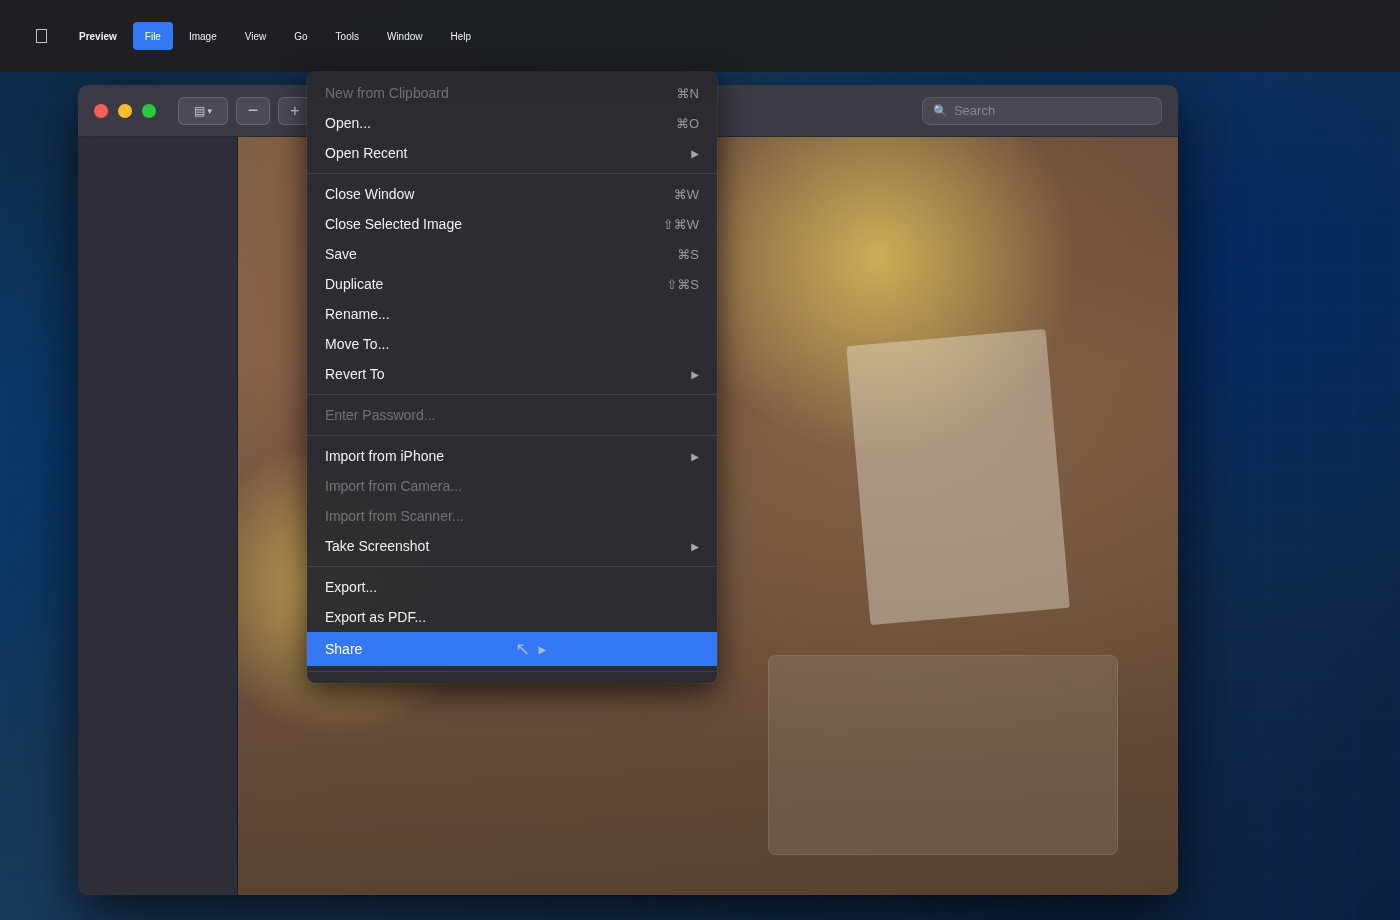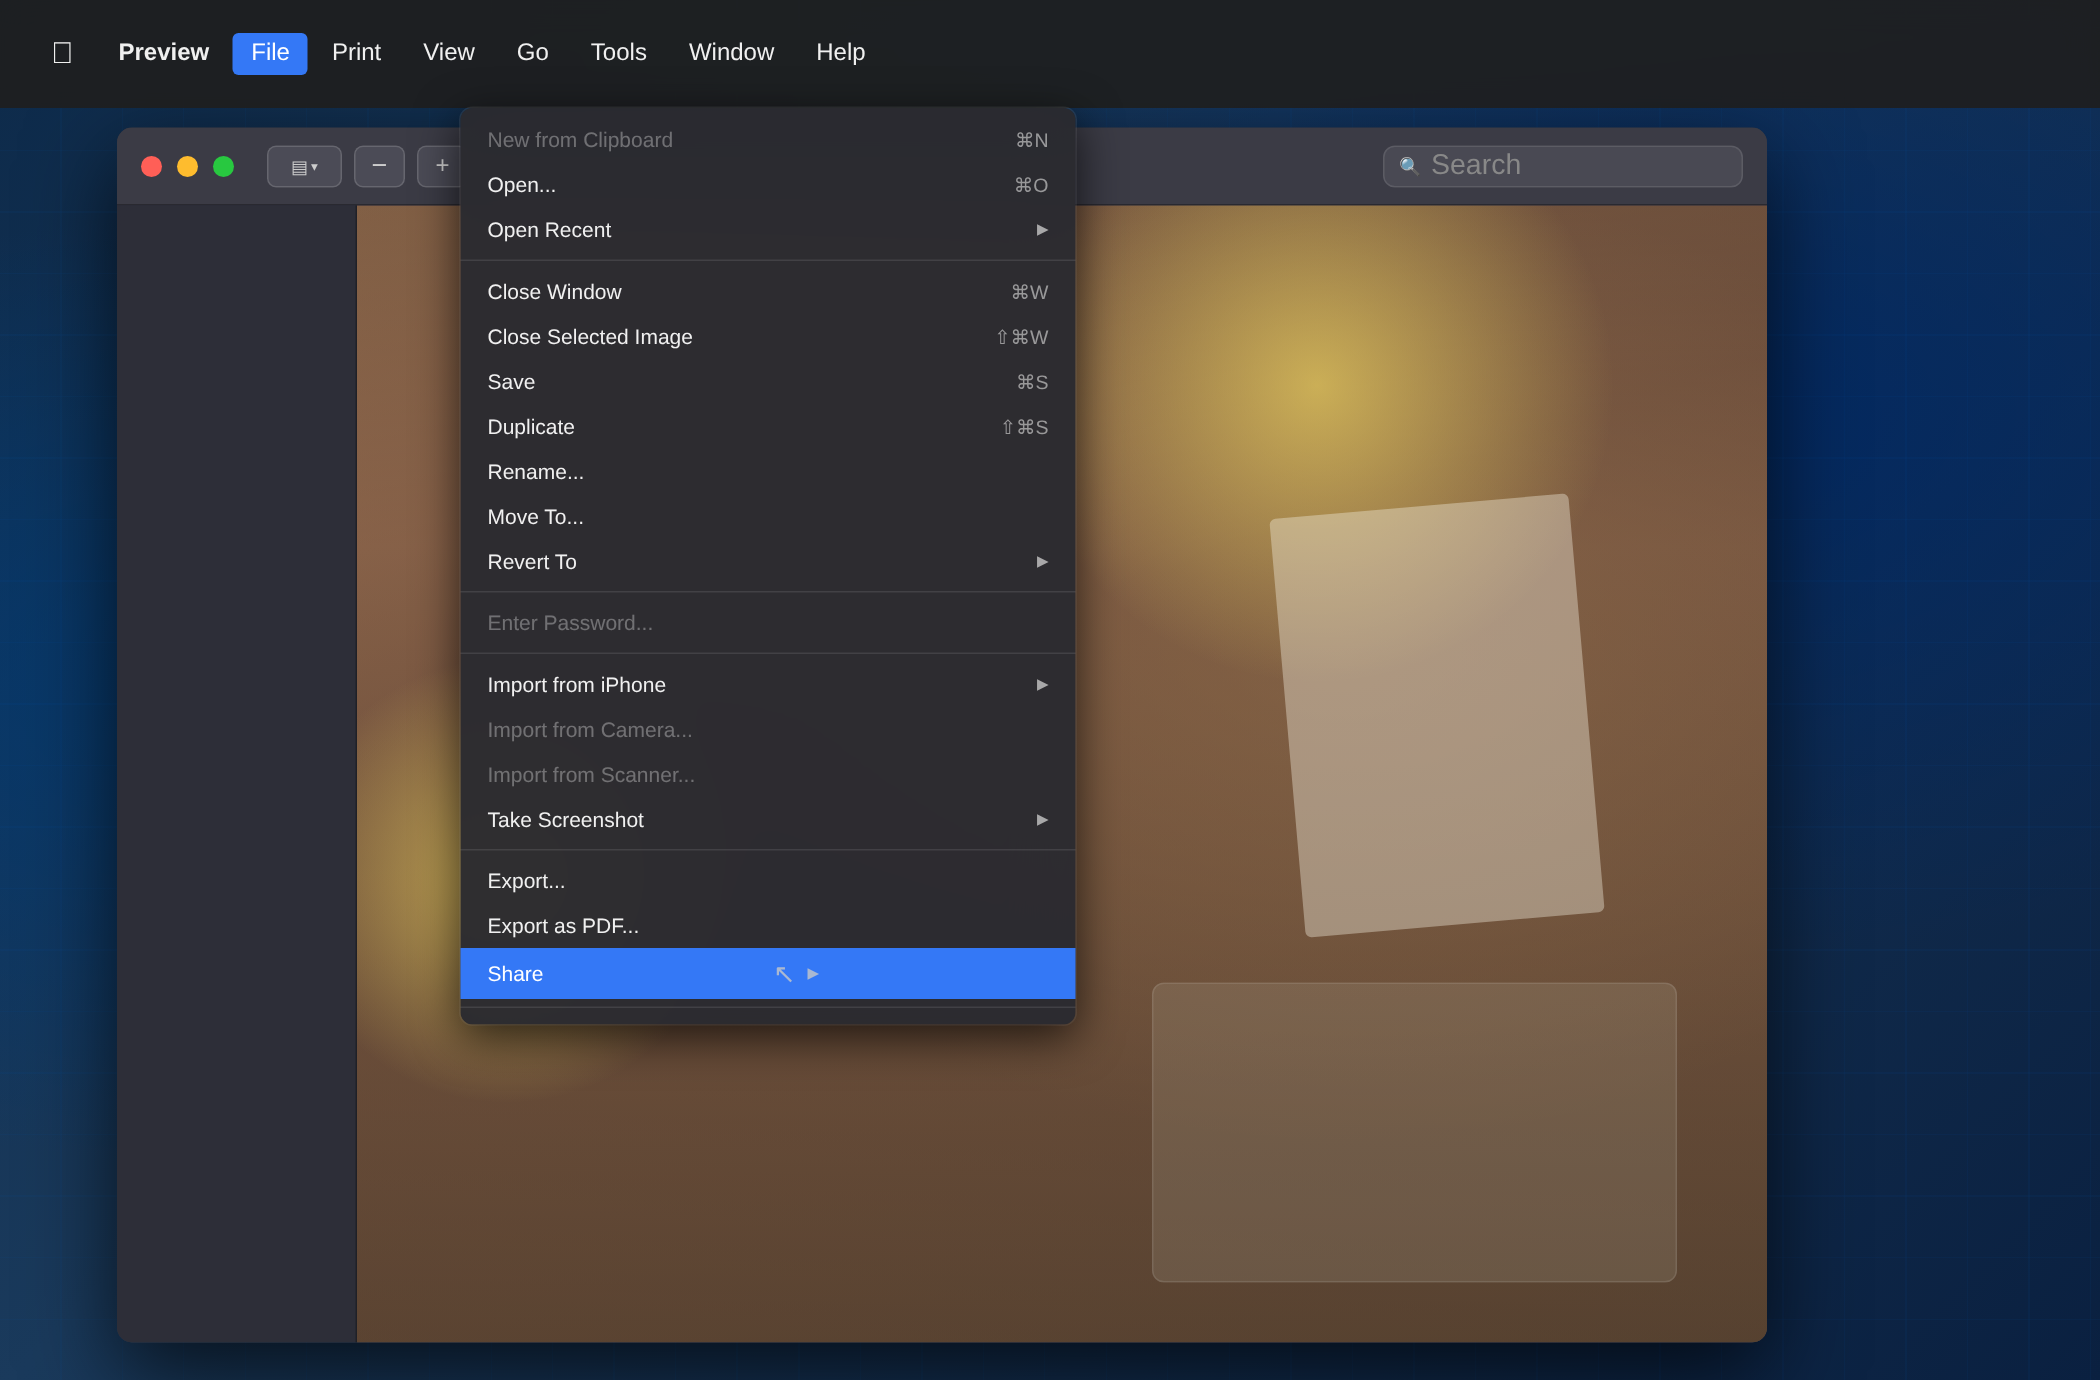--- a/index.html
+++ b/index.html
@@ -44,21 +44,21 @@
       display: flex;
       align-items: center;
       padding: 0 20px;
       gap: 4px;
       z-index: 100;
       backdrop-filter: blur(10px);
     }
 
     .menubar-item {
       color: #f0f0f0;
-      font-size: 16px;
+      font-size: 10px;
       font-weight: 400;
       padding: 4px 12px;
       border-radius: 4px;
       cursor: pointer;
       white-space: nowrap;
       height: 28px;
       display: flex;
       align-items: center;
     }
 
@@ -159,21 +159,21 @@
       gap: 6px;
       width: 240px;
       height: 28px;
     }
 
     .search-bar input {
       background: transparent;
       border: none;
       outline: none;
       color: #ccc;
-      font-size: 19px;
+      font-size: 13px;
       width: 100%;
     }
 
     .search-bar input::placeholder {
       color: #888;
     }
 
     .window-content {
       display: flex;
       height: calc(100% - 52px);
@@ -302,21 +302,21 @@
 </head>
 <body>
 
 <div class="desktop-bg"></div>
 <div class="circuit-lines"></div>
 
 <div class="menubar">
   <div class="apple-logo"></div>
   <div class="menubar-item bold">Preview</div>
   <div class="menubar-item active">File</div>
-  <div class="menubar-item">Print</div>
+  <div class="menubar-item">Image</div>
   <div class="menubar-item">View</div>
   <div class="menubar-item">Go</div>
   <div class="menubar-item">Tools</div>
   <div class="menubar-item">Window</div>
   <div class="menubar-item">Help</div>
 </div>
 
 <div class="app-window">
   <div class="window-titlebar">
     <div class="traffic-light traffic-red"></div>

